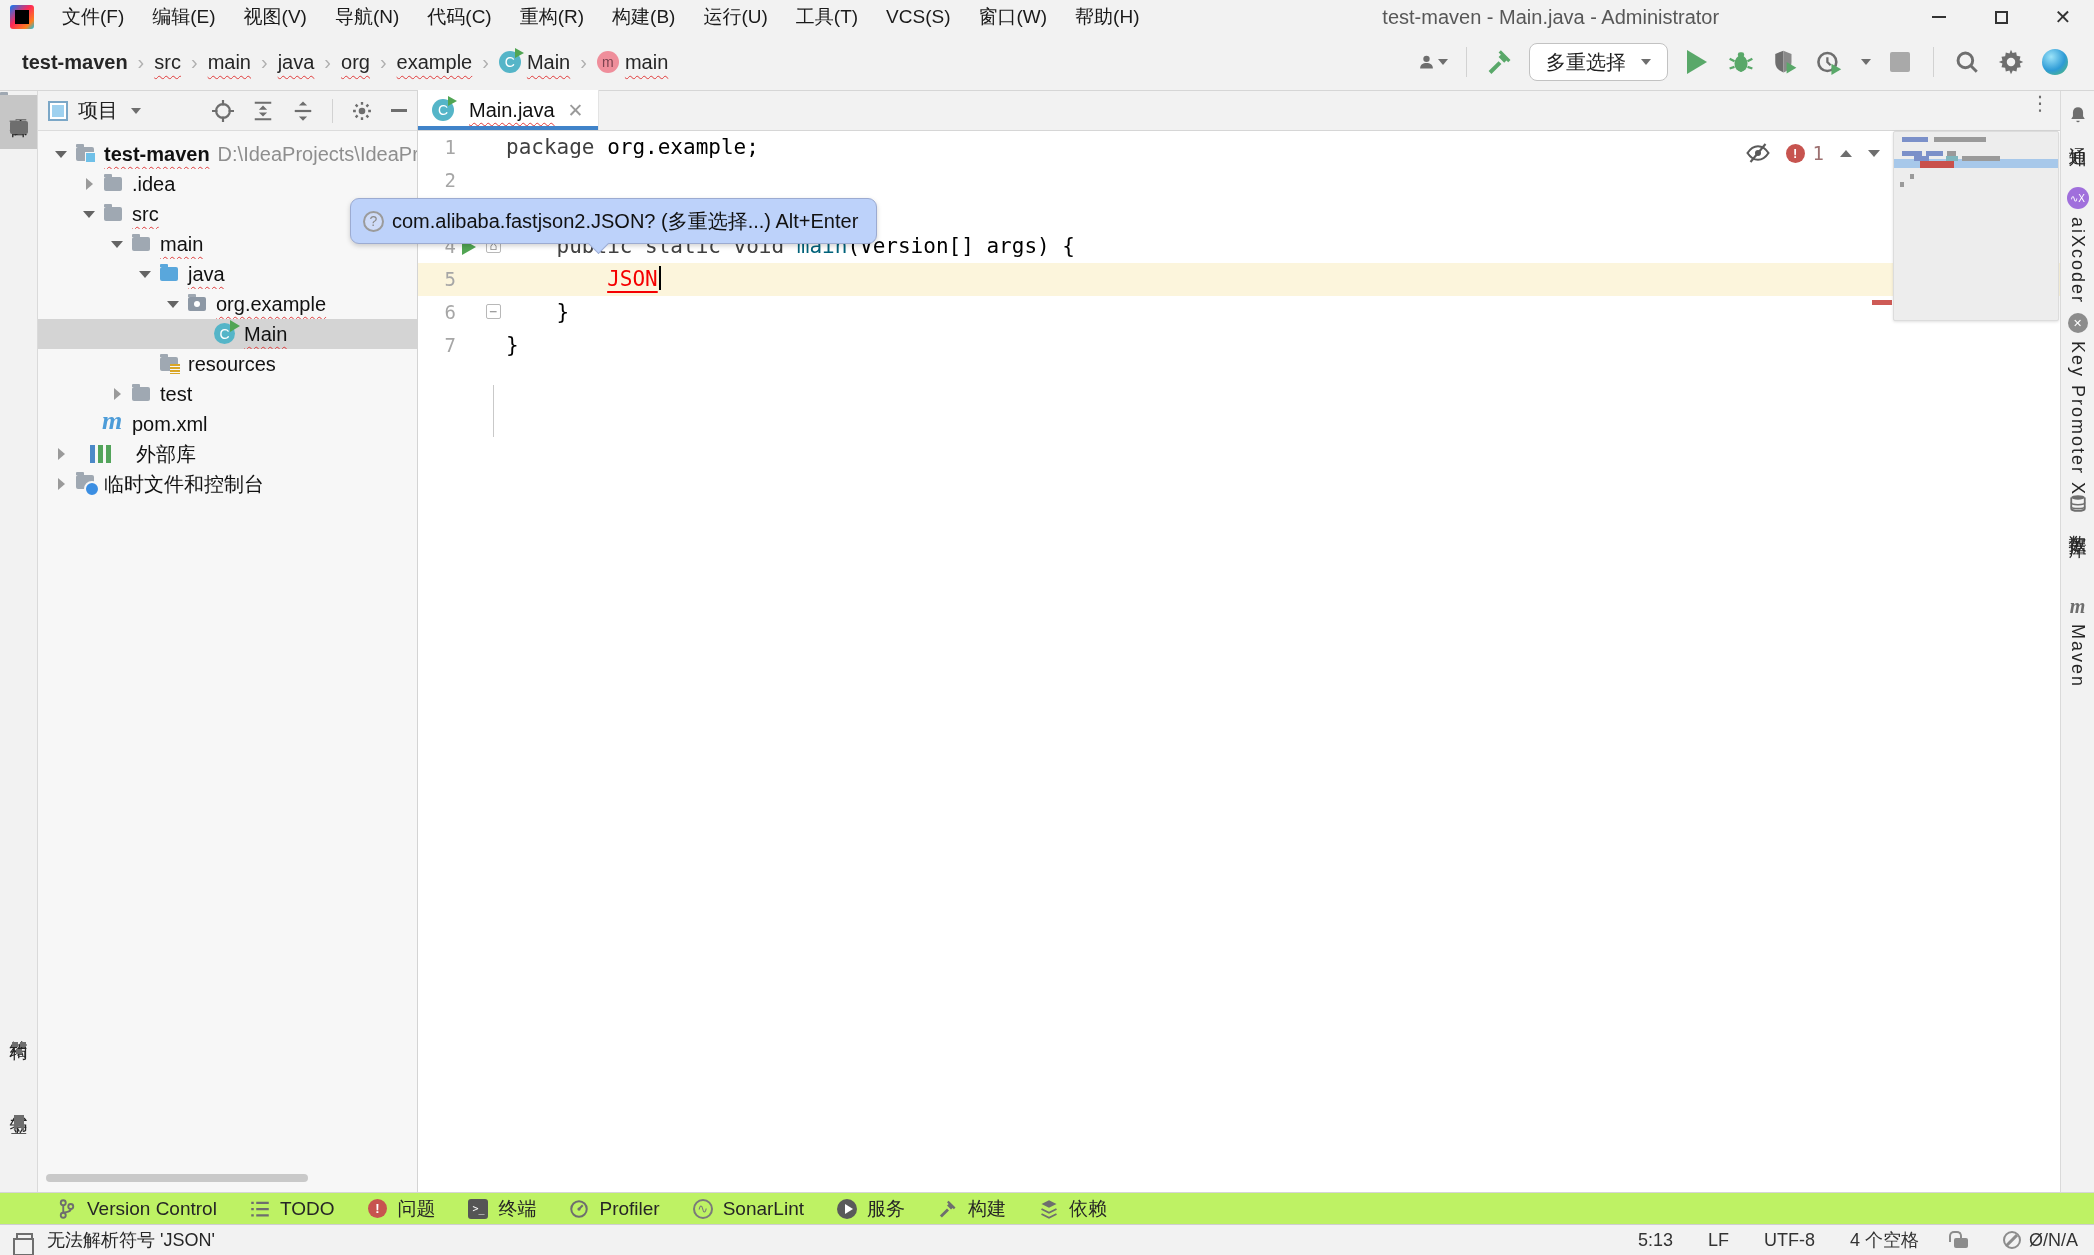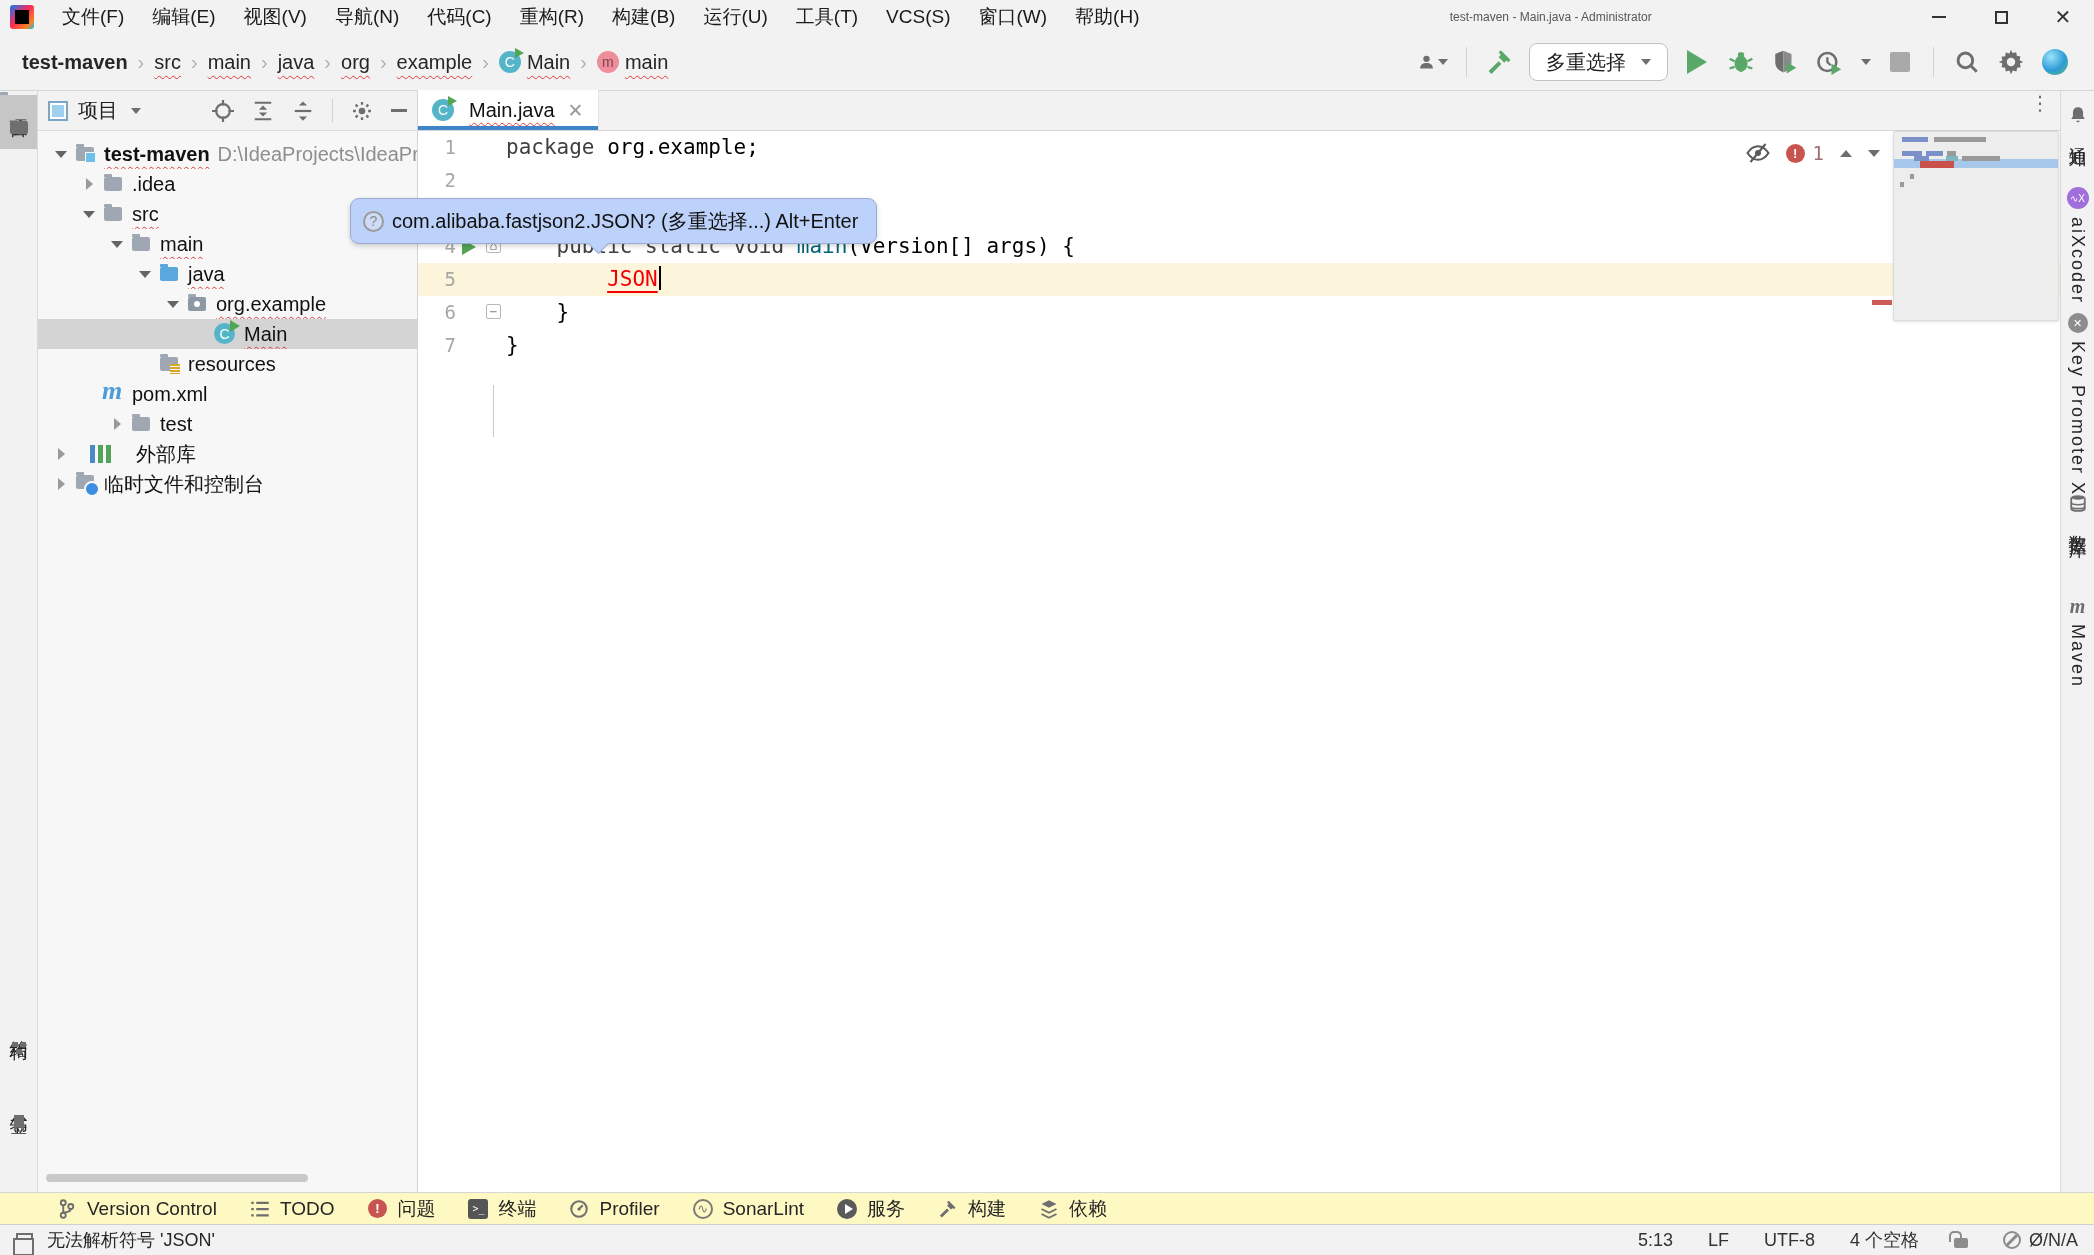--- a/index.html
+++ b/index.html
@@ -5,21 +5,21 @@
   * { box-sizing: border-box; margin: 0; padding: 0; }
   html,body { width:2094px; height:1255px; overflow:hidden; }
   body { font-family:"Liberation Sans",sans-serif; background:#f2f2f2; color:#1f1f1f; position:relative; }
 
   
   .titlebar { position:absolute; left:0; top:0; width:2094px; height:34px; background:#f2f2f2; display:flex; align-items:center; }
   .app-logo { width:24px; height:24px; margin:0 14px 0 10px; border-radius:3px;
     background:linear-gradient(135deg,#087cfa 0%,#fe2857 45%,#fc801d 80%,#07c3f2 100%); position:relative; }
   .app-logo::after { content:""; position:absolute; inset:5px; background:#000; }
   .menu-item { padding:0 14px; font-size:19px; color:#1a1a1a; height:34px; line-height:34px; cursor:default; }
-  .win-title { flex:1; text-align:center; font-size:12px; color:#575757; padding-left:40px; }
+  .win-title { flex:1; text-align:center; font-size:20px; color:#575757; padding-left:40px; }
   .win-controls { display:flex; height:34px; }
   .win-btn { width:62px; height:34px; display:flex; align-items:center; justify-content:center; color:#333; }
   .glyph-min { width:14px; height:2px; background:#333; }
   .glyph-max { width:13px; height:13px; border:2px solid #333; }
   .glyph-close { font-size:20px; line-height:1; }
 
   
   .toolbar { position:absolute; left:0; top:34px; width:2094px; height:57px; background:#f2f2f2; border-bottom:1px solid #d6d6d6; display:flex; align-items:center; }
   .crumbs { display:flex; align-items:center; padding-left:22px; font-size:20px; }
   .crumb { display:flex; align-items:center; color:#262626; }
@@ -116,21 +116,21 @@
   .mm-sel { position:absolute; left:0; top:27px; width:164px; height:9px; background:#a7c8ea; }
   .mm-b { background:#7b90c9; } .mm-g { background:#9a9a9a; } .mm-t { background:#7fb6bd; } .mm-r { background:#c9504b; }
 
   
   .tooltip { position:absolute; left:350px; top:198px; height:46px; background:#bdd2fa; border:1px solid #9cabd1; border-radius:9px;
      display:flex; align-items:center; gap:8px; padding:0 18px 0 12px; font-size:20px; color:#111; box-shadow:0 2px 5px rgba(0,0,0,.18); z-index:30; }
   .tooltip::after { content:""; position:absolute; left:240px; bottom:-8px; width:14px; height:14px; background:#bdd2fa; border-right:1px solid #9cabd1; border-bottom:1px solid #9cabd1; transform:rotate(45deg); }
   .q-ic { width:21px; height:21px; border-radius:50%; border:2px solid #9b9b9b; color:#8a8a8a; font-size:14px; display:flex; align-items:center; justify-content:center; flex:none; background:#cfdcf8; }
 
   
-  .btoolbar { position:absolute; left:0; top:1192px; width:2094px; height:32px; background:#fef9c3; border-top:1px solid #d6d6d6; display:flex; align-items:center; gap:32px; padding-left:56px; font-size:19px; color:#262626; }
+  .btoolbar { position:absolute; left:0; top:1192px; width:2094px; height:32px; background:#bef264; border-top:1px solid #d6d6d6; display:flex; align-items:center; gap:32px; padding-left:56px; font-size:19px; color:#262626; }
   .bt-item { display:flex; align-items:center; gap:9px; }
   .bt-ic { width:22px; height:22px; display:flex; align-items:center; justify-content:center; flex:none; }
   .ic-problems { width:19px; height:19px; border-radius:50%; background:#c7544f; color:#fff; font-weight:bold; font-size:13px; display:flex; align-items:center; justify-content:center; }
   .ic-terminal { width:20px; height:20px; background:#555; border-radius:3px; color:#fff; font-size:10px; font-family:"DejaVu Sans Mono",monospace; display:flex; align-items:center; justify-content:center; }
   .ic-services { width:20px; height:20px; border-radius:50%; background:#5a5a5a; position:relative; }
   .ic-services::after { content:""; position:absolute; left:8px; top:5px; border-left:8px solid #fff; border-top:5px solid transparent; border-bottom:5px solid transparent; }
   .ic-sonar { width:20px; height:20px; border-radius:50%; border:2px solid #7a7a7a; color:#7a7a7a; font-size:13px; display:flex; align-items:center; justify-content:center; }
 
   
   .statusbar { position:absolute; left:0; top:1224px; width:2094px; height:31px; background:#f2f2f2; border-top:1px solid #cfcfcf; display:flex; align-items:center; font-size:18px; color:#262626; padding:0 16px; }
@@ -394,33 +394,33 @@
           <span class="tic tic-class-run"></span>
           <span class="tlabel err">Main</span>
         </div>
         <div class="tree-row" style="padding-left: 94px;">
           <span class="chev"></span>
           <span class="tic tic-resources">
             <span class="fold-shape"></span>
           </span>
           <span class="tlabel">resources</span>
         </div>
+        <div class="tree-row" style="padding-left: 66px;">
+          <span class="chev">
+            <span class="chev-r"></span>
+          </span>
+          <span class="tic tic-folder">
+            <span class="fold-shape"></span>
+          </span>
+          <span class="tlabel">test</span>
+        </div>
         <div class="tree-row" style="padding-left: 38px;">
           <span class="chev"></span>
           <span class="tic tic-maven"></span>
           <span class="tlabel">pom.xml</span>
-        </div>
-        <div class="tree-row" style="padding-left: 66px;">
-          <span class="chev">
-            <span class="chev-r"></span>
-          </span>
-          <span class="tic tic-folder">
-            <span class="fold-shape"></span>
-          </span>
-          <span class="tlabel">test</span>
         </div>
         <div class="tree-row" style="padding-left: 10px; gap: 16px;">
           <span class="chev">
             <span class="chev-r"></span>
           </span>
           <span class="tic tic-lib"></span>
           <span class="tlabel">外部库</span>
         </div>
         <div class="tree-row" style="padding-left: 10px;">
           <span class="chev">

